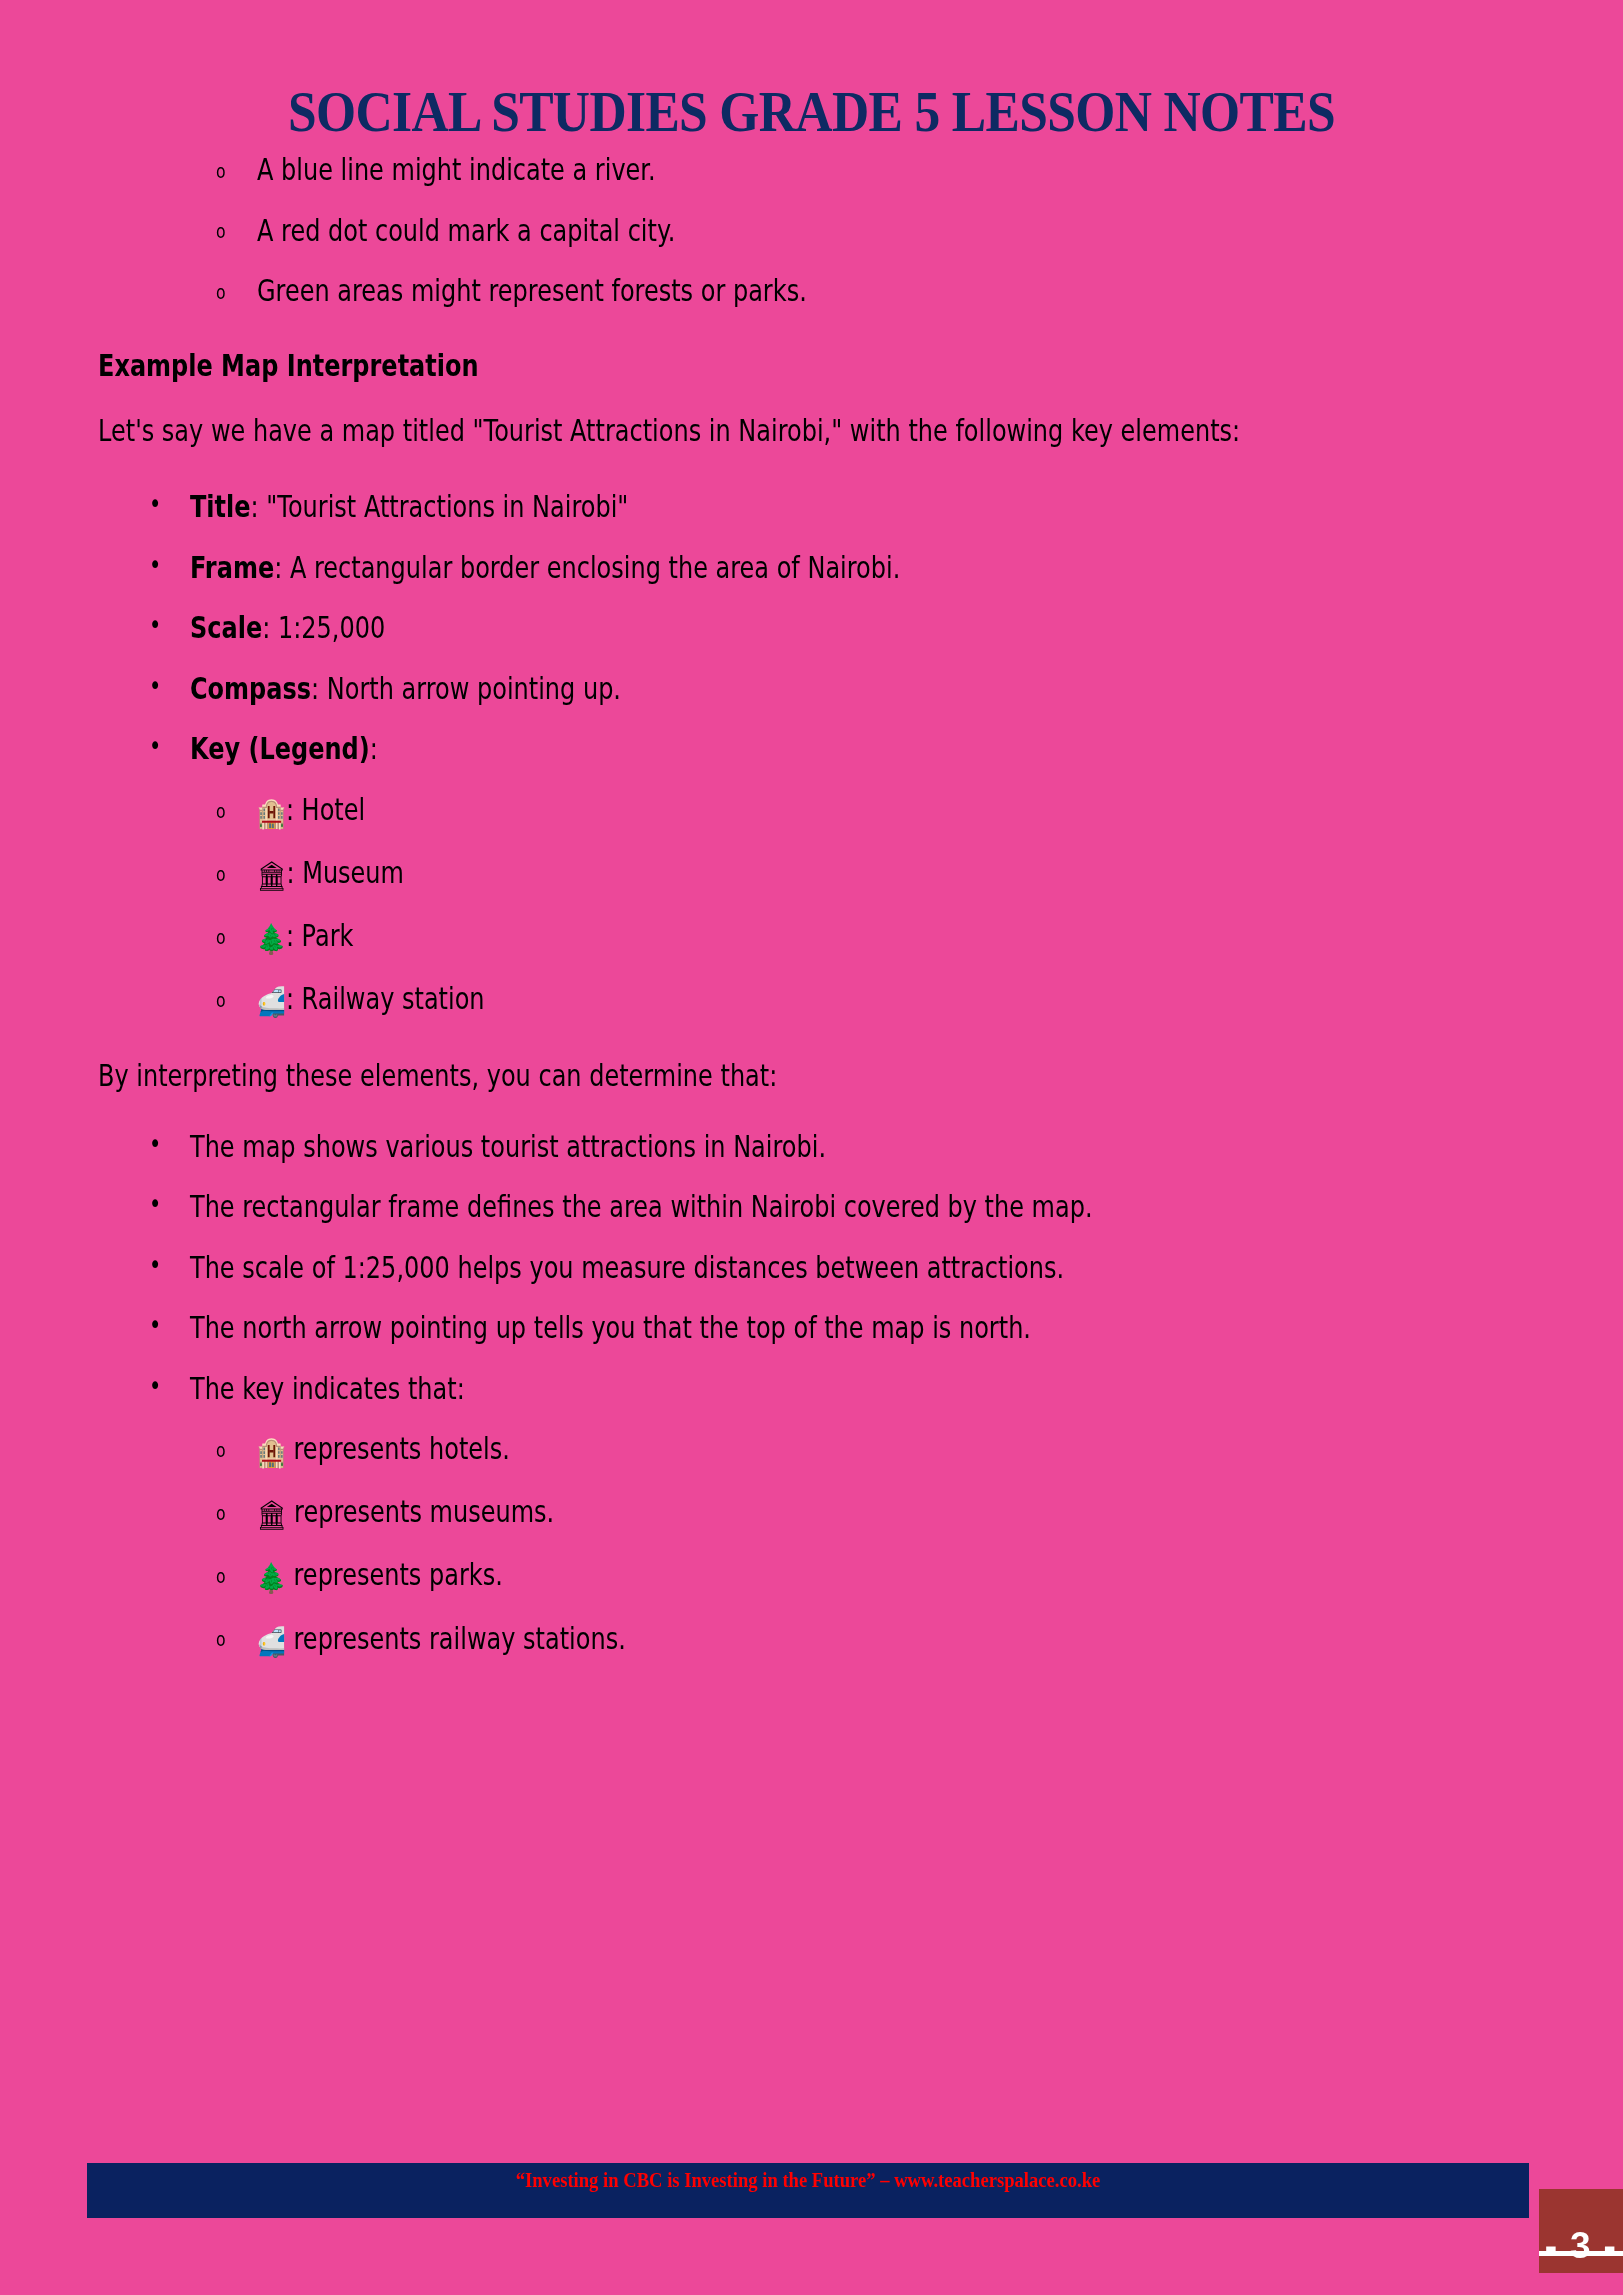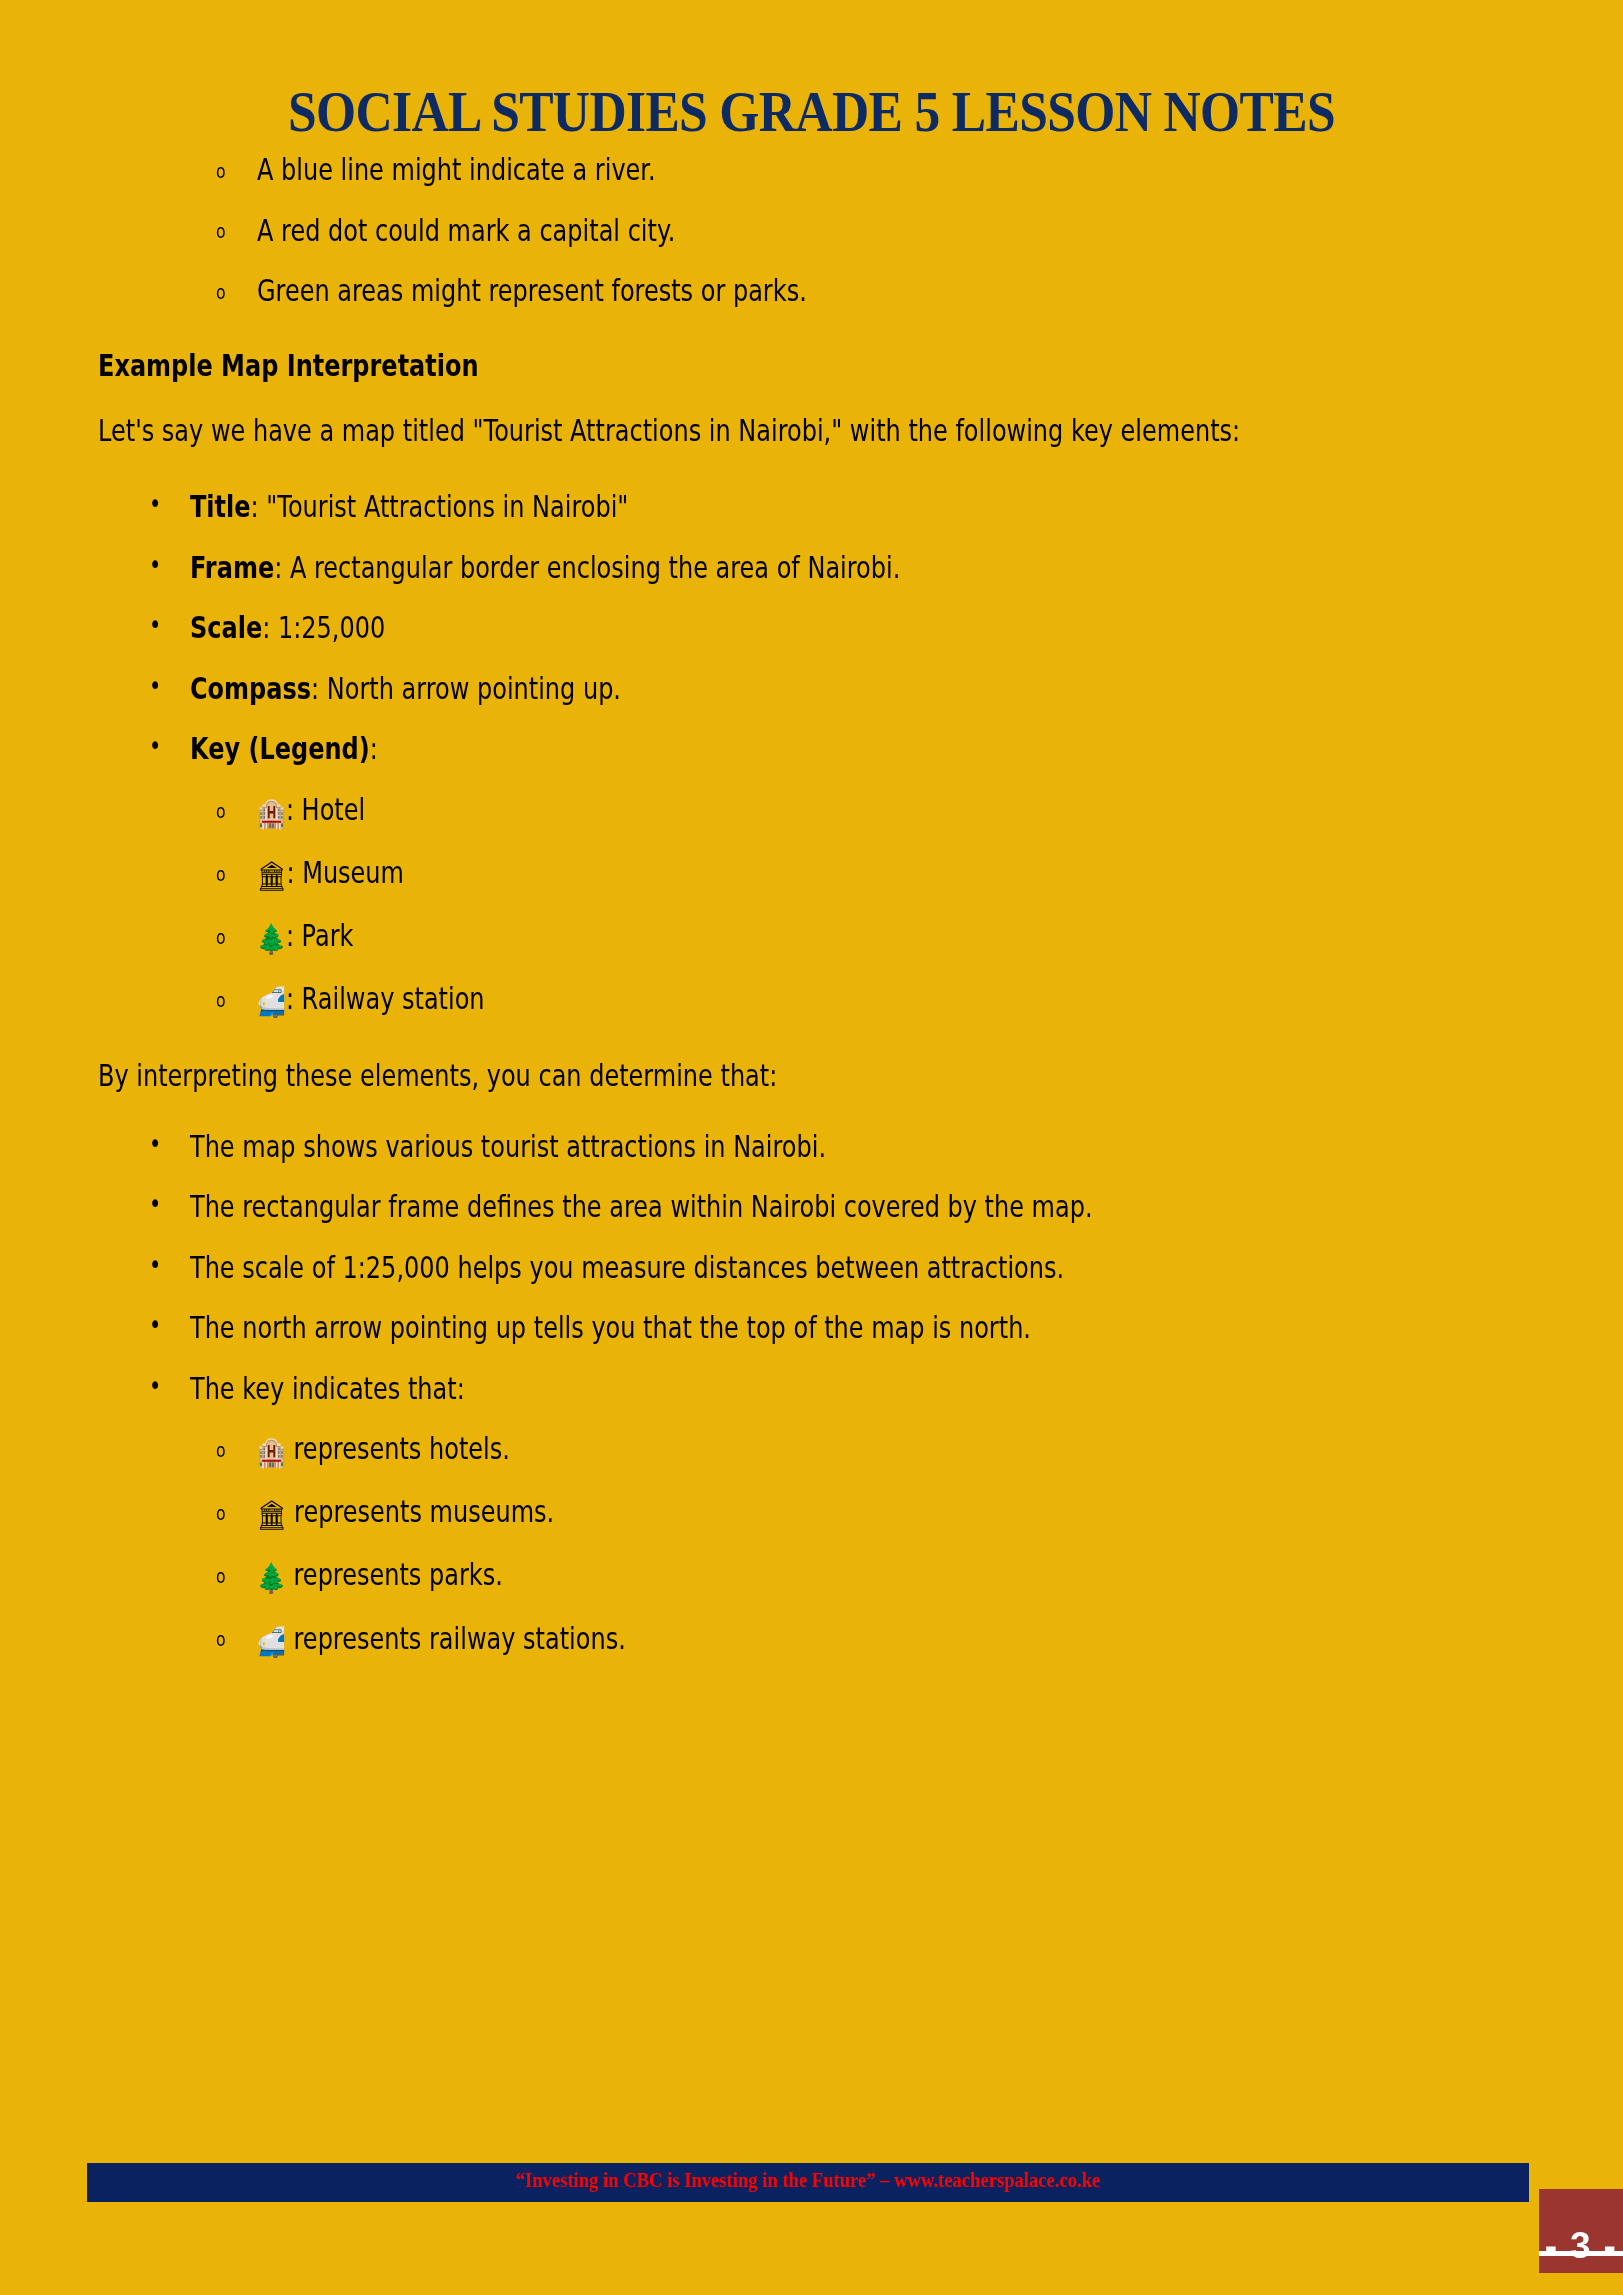--- a/index.html
+++ b/index.html
@@ -4,21 +4,21 @@
 <style>
   html, body {
     margin: 0;
     padding: 0;
     background: #ffffff;
   }
   .page {
     position: relative;
     width: 1623px;
     height: 2295px;
-    background: #eab308;
+    background: #ec4899;
     overflow: hidden;
     font-family: "DejaVu Sans", sans-serif;
   }
 
   
   .doc-title {
     position: absolute;
     top: 84px;
     left: 0;
     width: 1623px;
@@ -105,21 +105,21 @@
   .vspace-sm { height: 14.4px; }
   .vspace-md { height: 29px; }
   .vspace-lg { height: 39px; }
 
   
   .footer-bar {
     position: absolute;
     left: 87px;
     top: 2163px;
     width: 1442px;
-    height: 39px;
+    height: 55px;
     background: #0A2260;
     text-decoration: underline;
   }
   .footer-text {
     position: absolute;
     left: 0;
     top: 0;
     width: 1442px;
     height: 39px;
     line-height: 34px;

